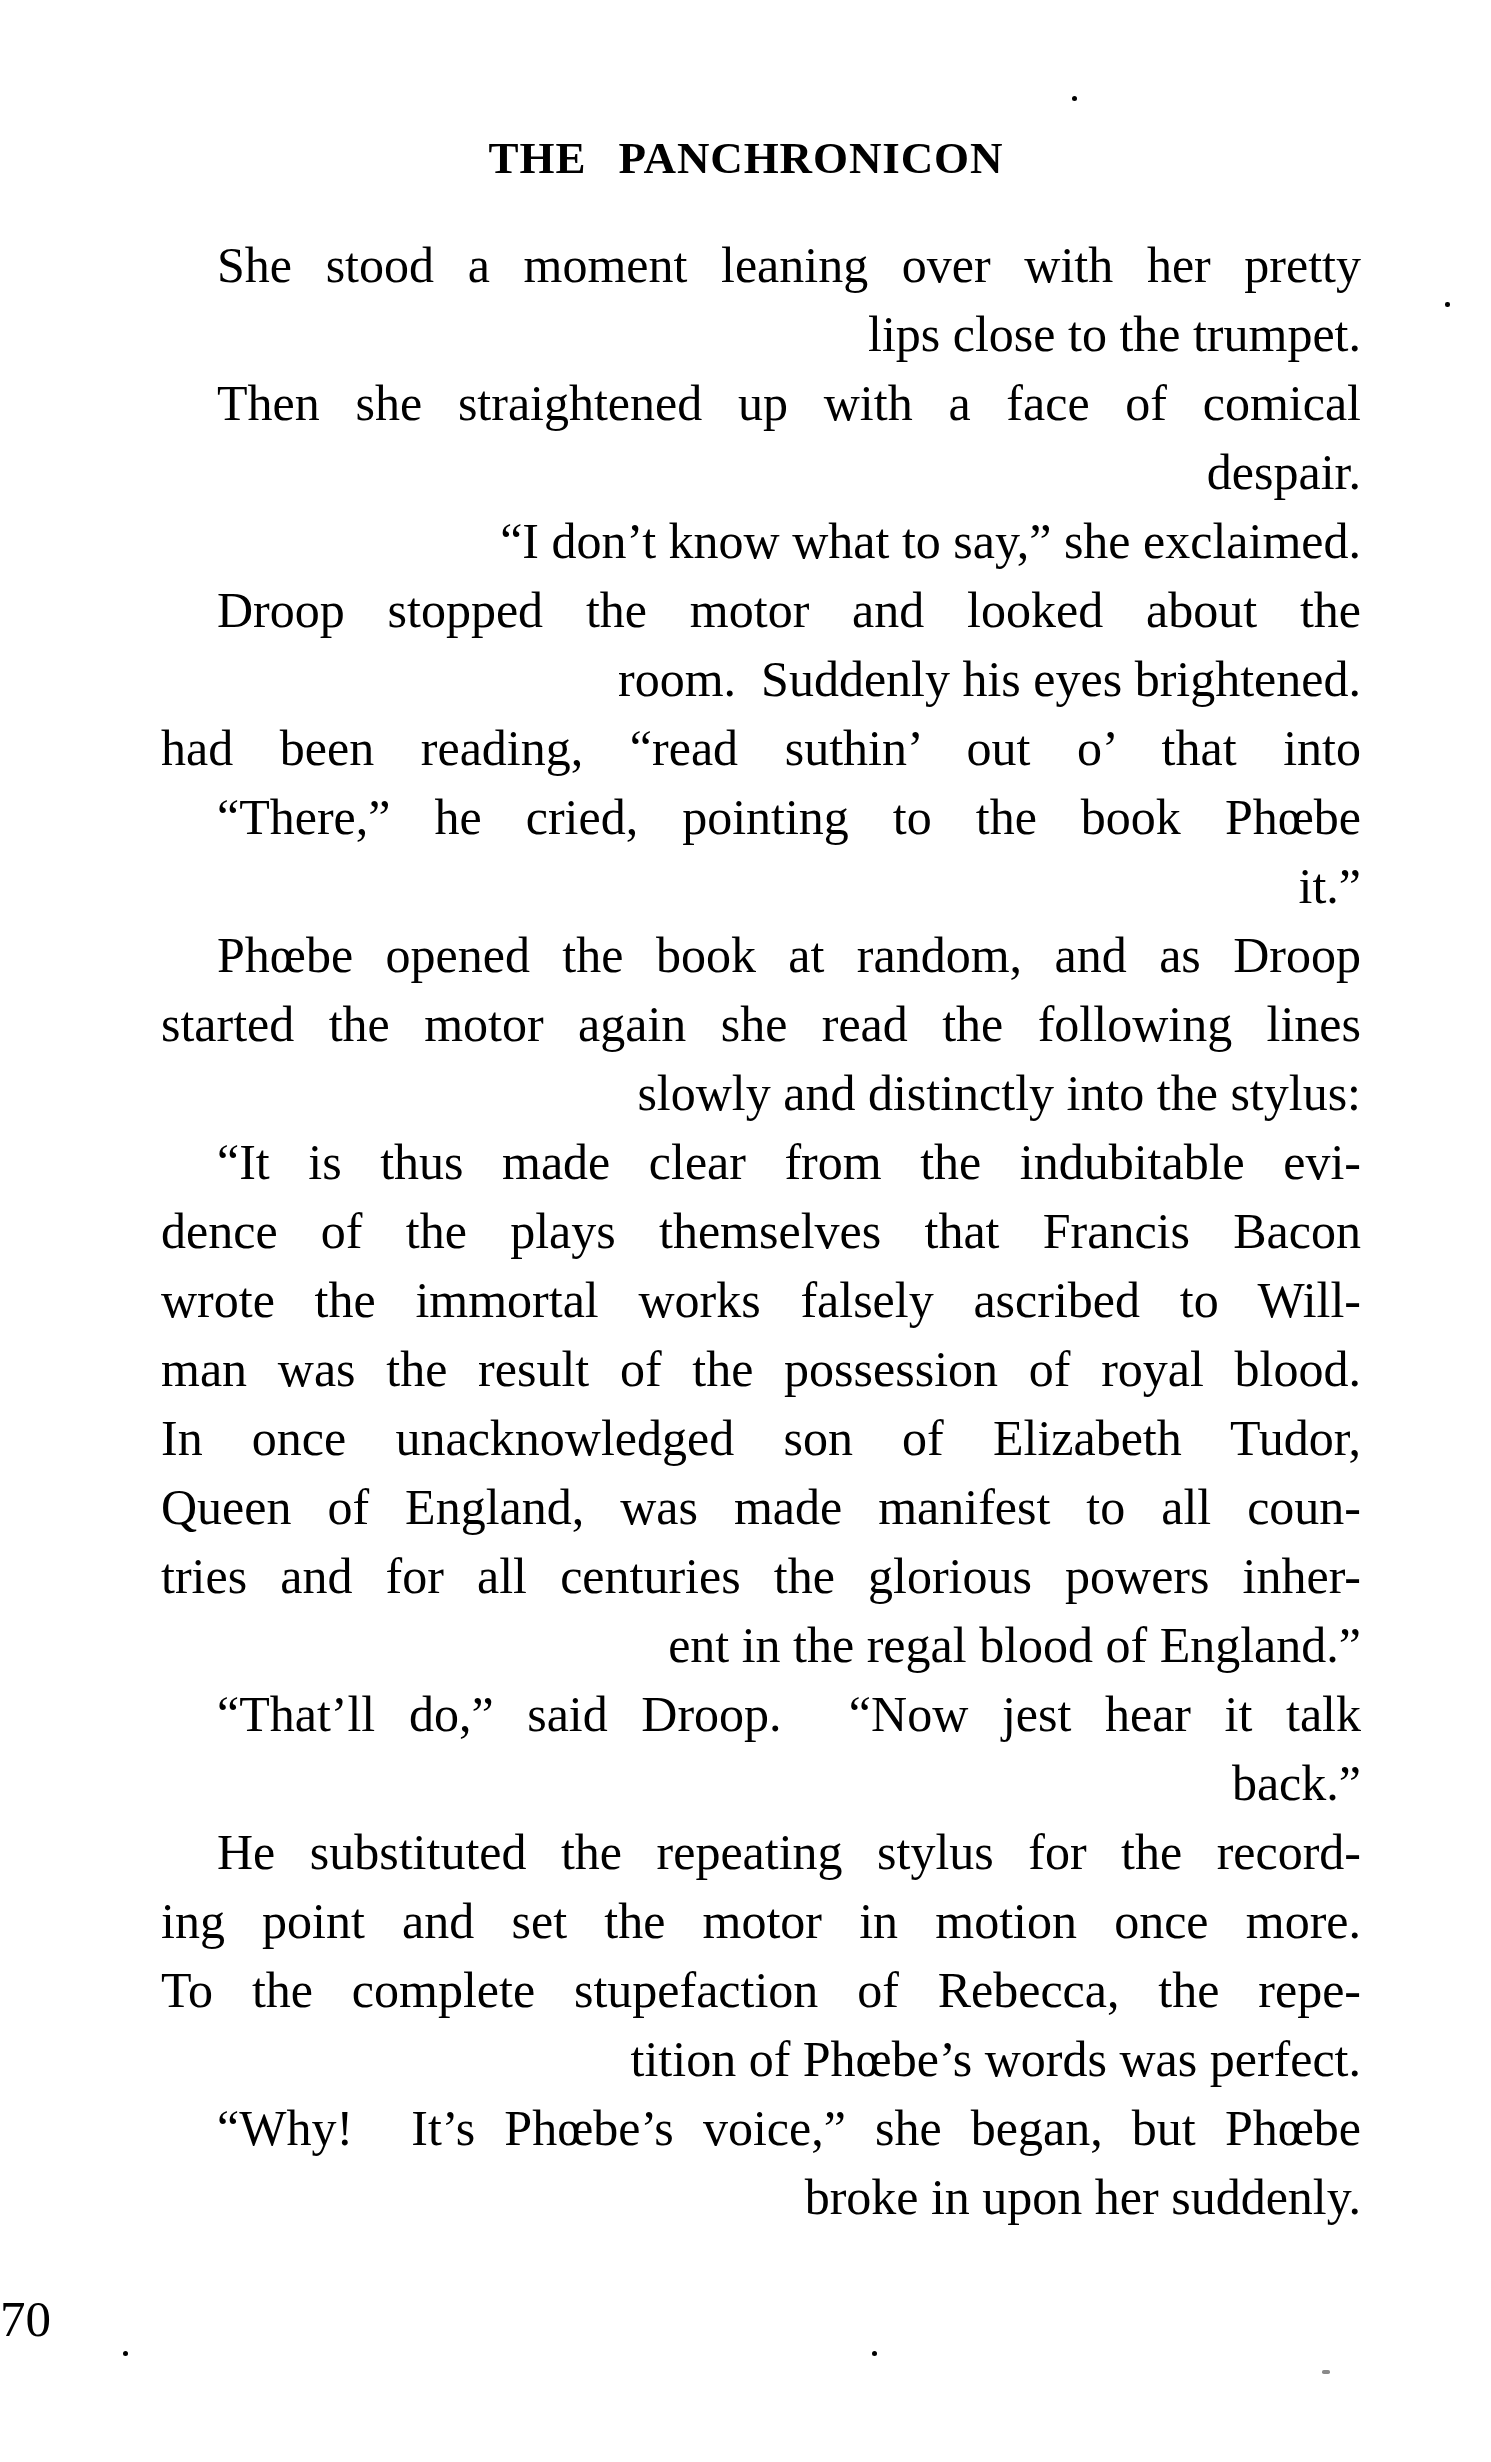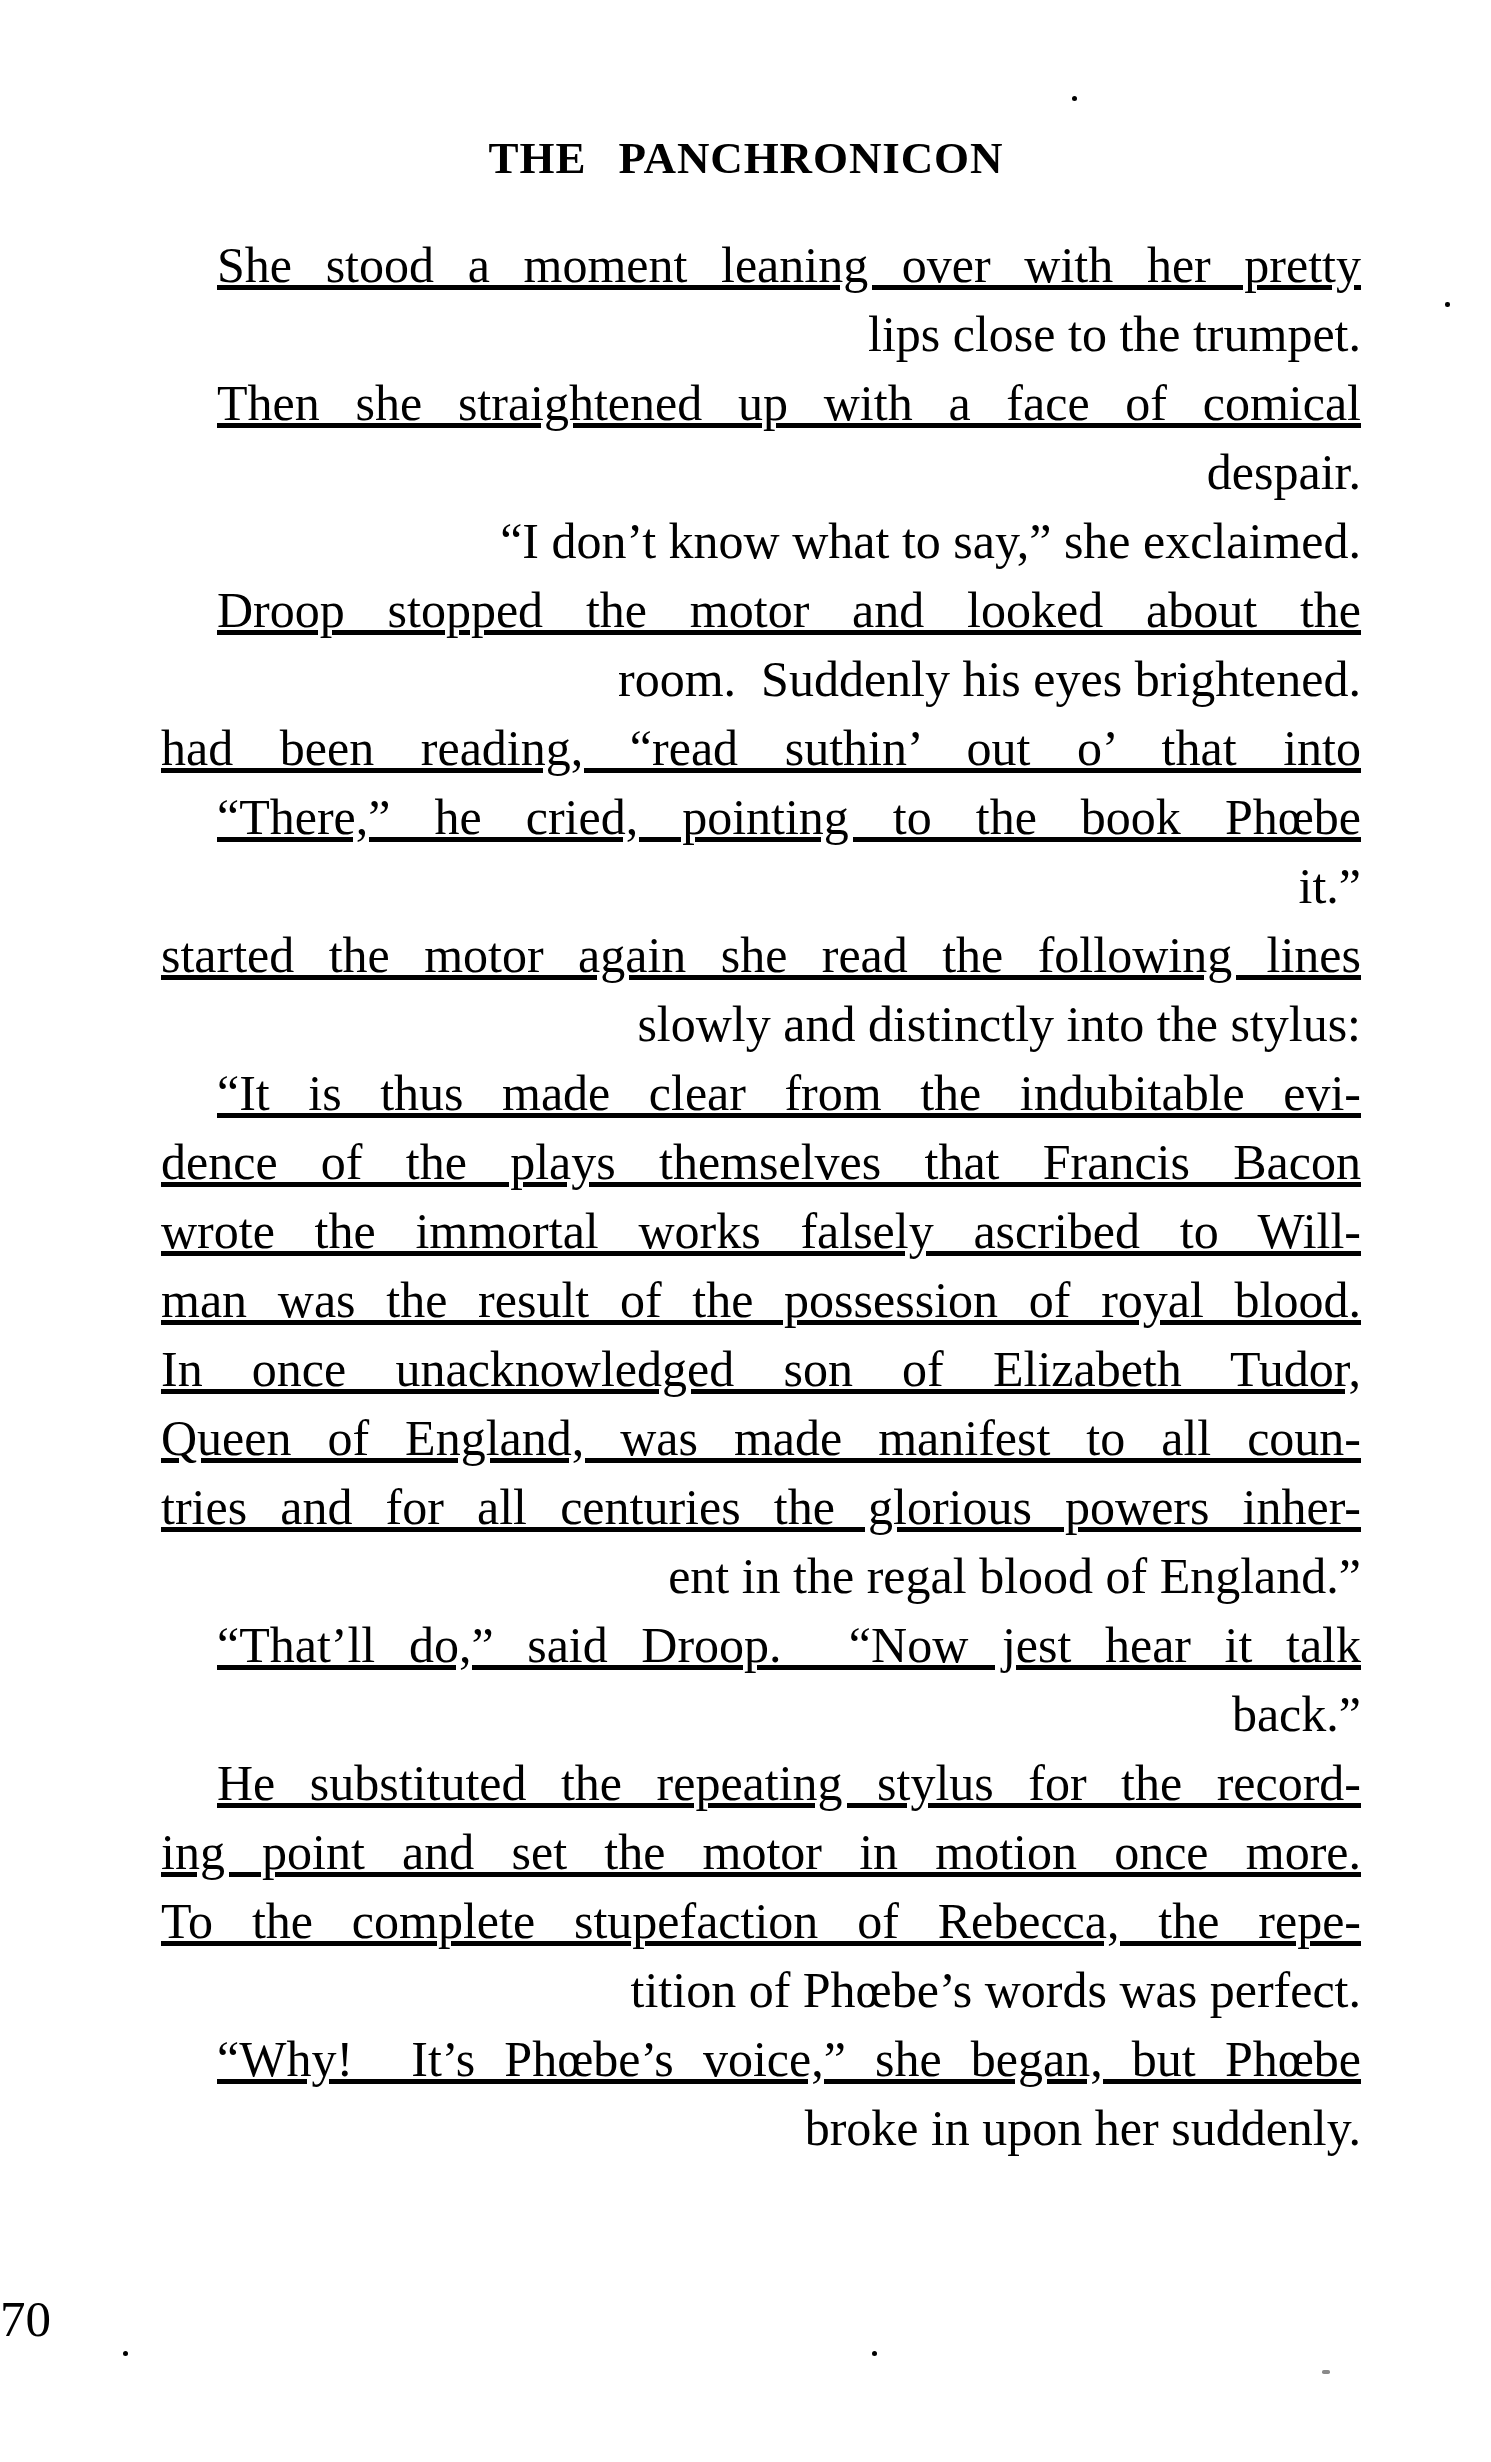--- a/index.html
+++ b/index.html
@@ -34,21 +34,20 @@
     line-height: 69px;
   }
   .line {
     height: 69px;
     text-align: right;
     white-space: pre-wrap;
   }
   .line.just {
     text-align: justify;
     text-align-last: justify;
-    text-decoration: underline;
   }
   .line.indent {
     text-indent: 56px;
   }
   .page-number {
     position: absolute;
     top: 2285px;
     left: 0;
     width: 1492px;
     font-size: 51px;
@@ -75,20 +74,21 @@
       <div class="line just indent">She stood a moment leaning over with her pretty</div>
       <div class="line">lips close to the trumpet.</div>
       <div class="line just indent">Then she straightened up with a face of comical</div>
       <div class="line">despair.</div>
       <div class="line indent">“I don’t know what to say,” she exclaimed.</div>
       <div class="line just indent">Droop stopped the motor and looked about the</div>
       <div class="line">room.&nbsp; Suddenly his eyes brightened.</div>
       <div class="line just">had been reading, “read suthin’ out o’ that into</div>
       <div class="line just indent">“There,” he cried, pointing to the book Phœbe</div>
       <div class="line">it.”</div>
+      <div class="line just indent">Phœbe opened the book at random, and as Droop</div>
       <div class="line just">started the motor again she read the following lines</div>
       <div class="line">slowly and distinctly into the stylus:</div>
       <div class="line just indent">“It is thus made clear from the indubitable evi-</div>
       <div class="line just">dence of the plays themselves that Francis Bacon</div>
       <div class="line just">wrote the immortal works falsely ascribed to Will-</div>
       <div class="line just">man was the result of the possession of royal blood.</div>
       <div class="line just">In once unacknowledged son of Elizabeth Tudor,</div>
       <div class="line just">Queen of England, was made manifest to all coun-</div>
       <div class="line just">tries and for all centuries the glorious powers inher-</div>
       <div class="line">ent in the regal blood of England.”</div>

